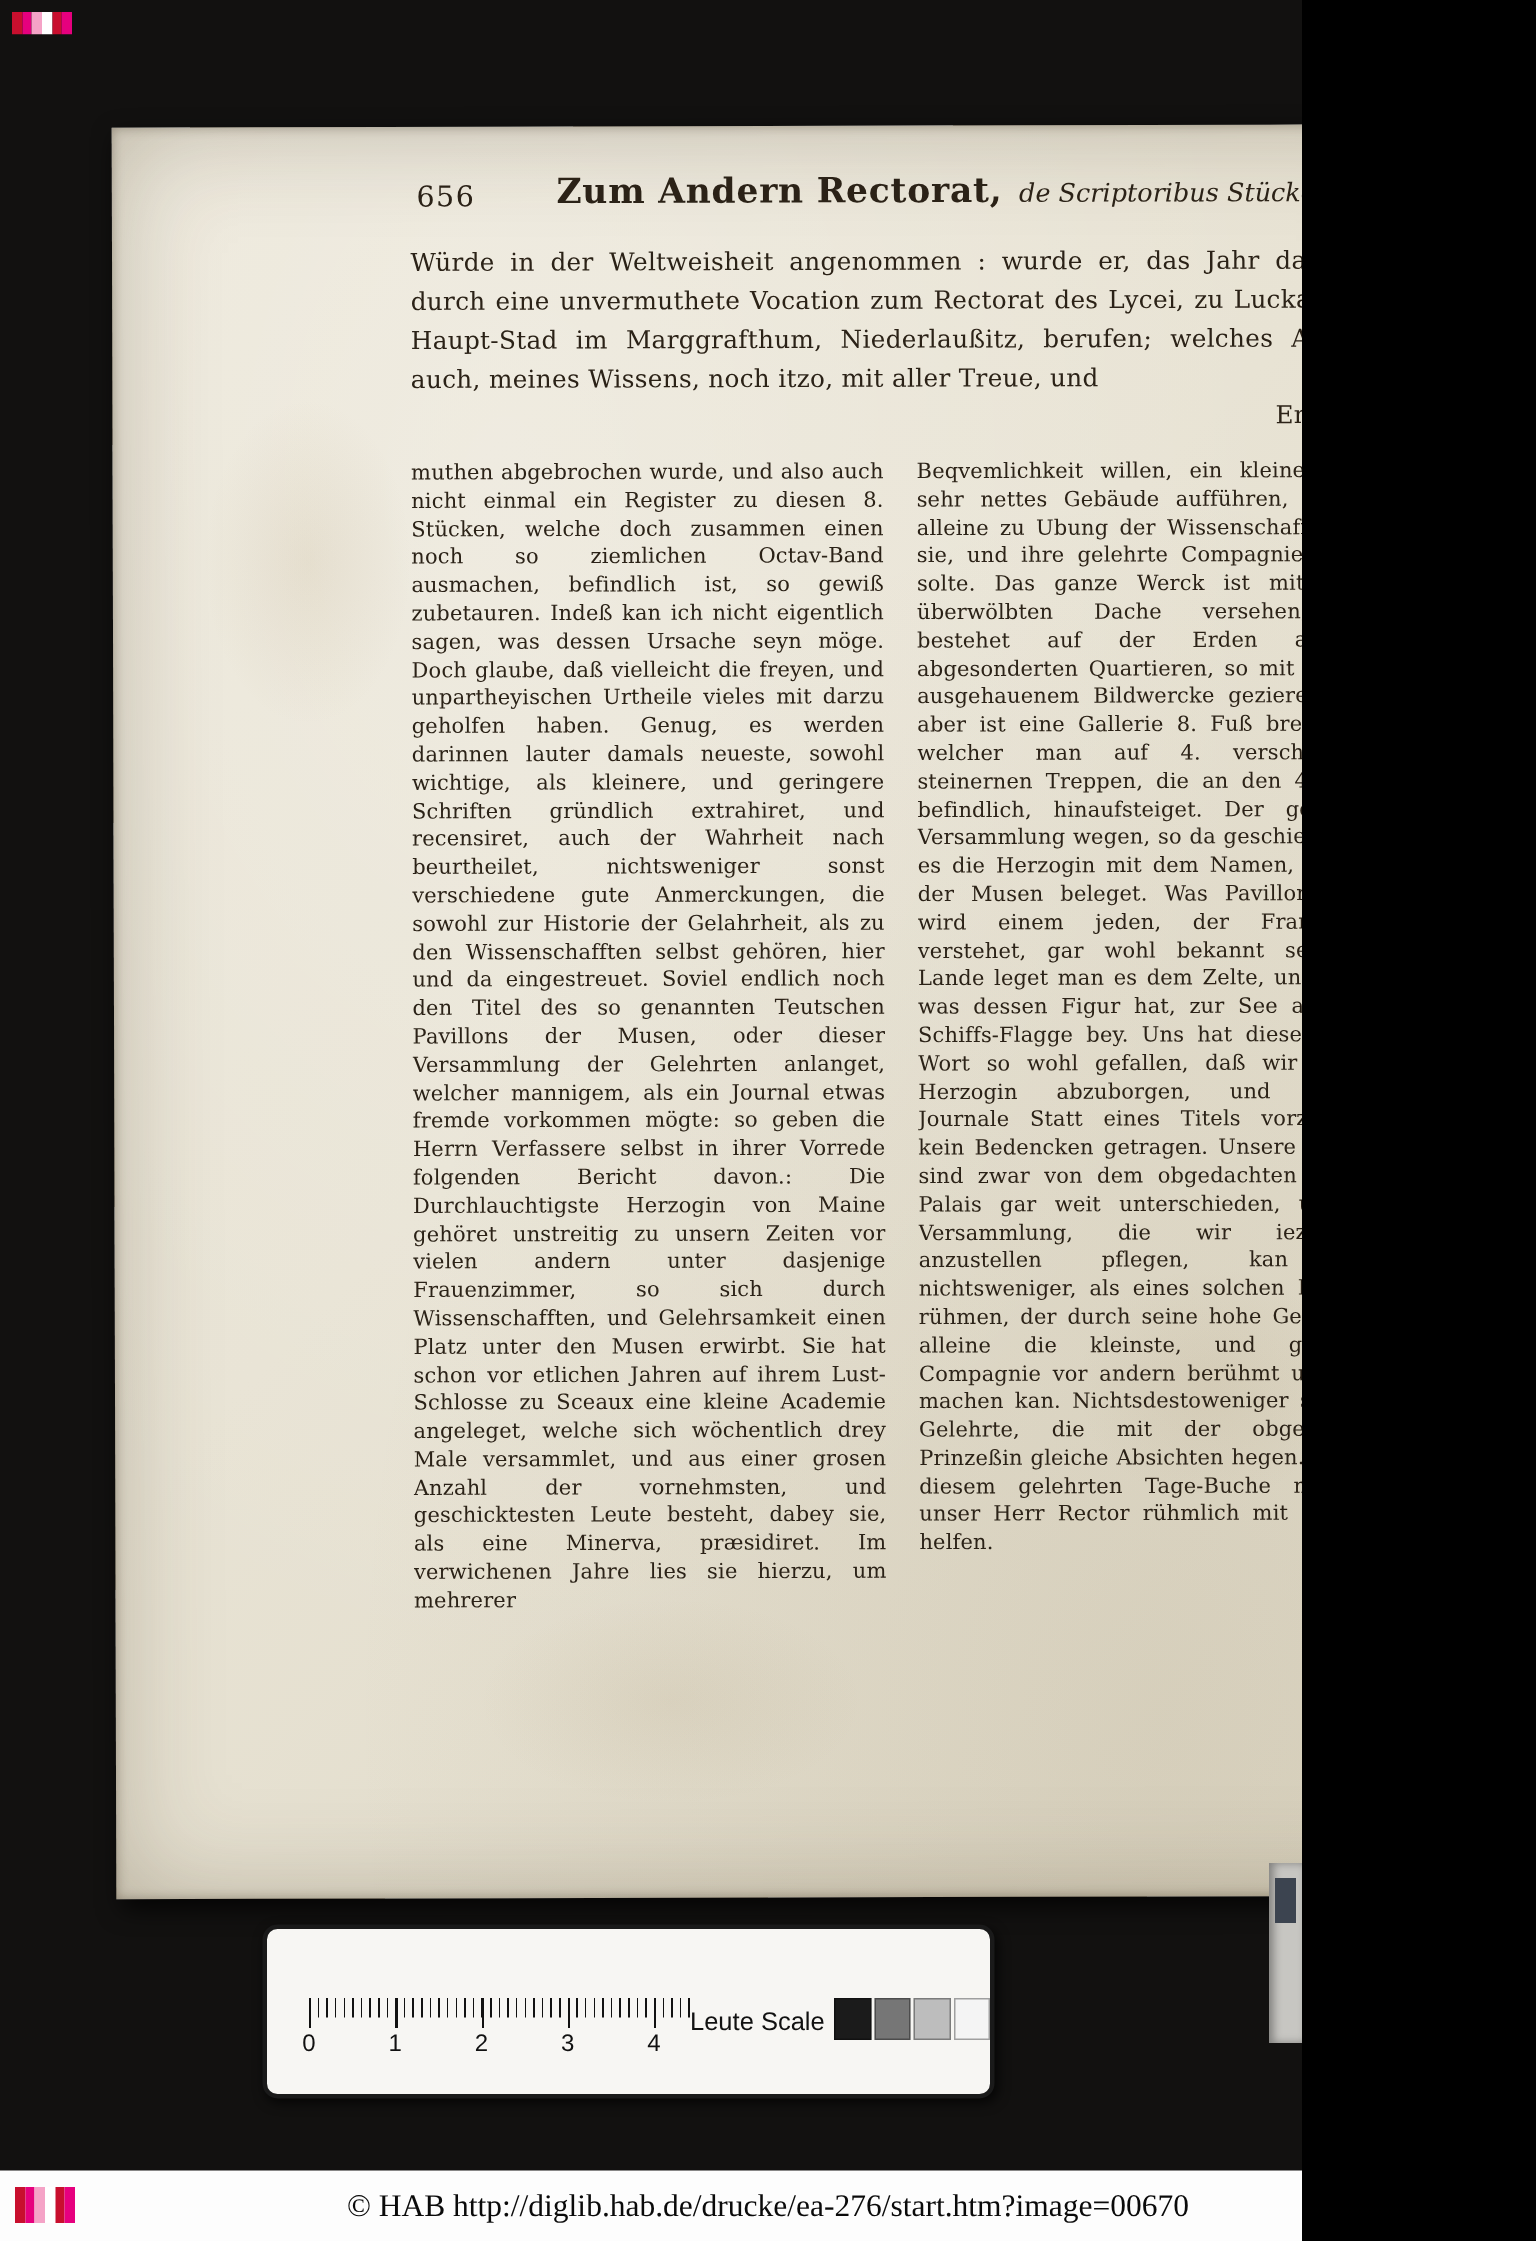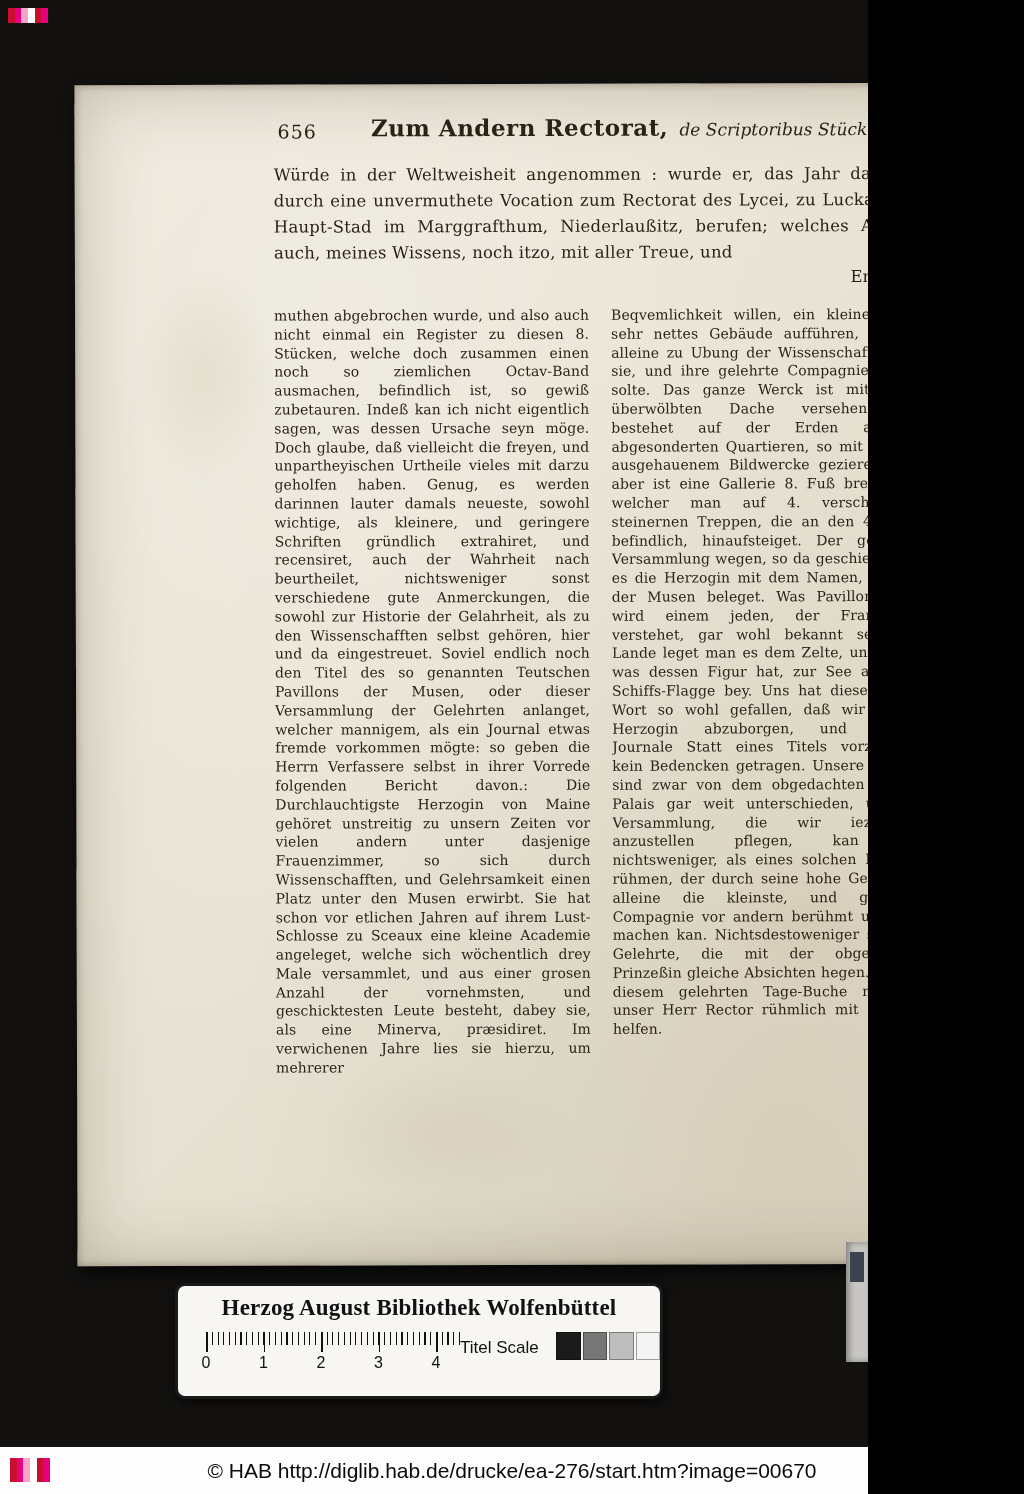--- a/index.html
+++ b/index.html
@@ -119,21 +119,21 @@
     display:flex;gap:2px;
   }
   .gray-patches > div{border:1px solid rgba(0,0,0,0.35);}
 
   
   .footer-strip{
     position:absolute;left:0;bottom:0;width:1024px;height:47px;background:#fdfdfd;
     display:flex;align-items:center;justify-content:center;
   }
   .footer-text{
-    font-family:Liberation Sans, sans-serif;font-size:21px;color:#0a0a0a;
+    font-family:Liberation Serif, serif;font-size:21px;color:#0a0a0a;
   }
   .mini-bars{
     display:flex;overflow:hidden;
   }
   .mini-bars-top{position:absolute;left:8px;top:8px;width:40px;height:15px;}
   .mini-bars-bottom{position:absolute;left:10px;bottom:12px;width:40px;height:24px;}
   .edge-label{
     position:absolute;right:6px;bottom:10px;
     writing-mode:vertical-rl;font-family:"Liberation Sans",sans-serif;
     font-size:7px;color:#666;letter-spacing:1px;
@@ -179,28 +179,27 @@
 
   <div class="page-gap"></div>
   <div class="adjacent">
     <div class="bleed"></div>
   </div>
   <div class="adjacent-card-edge">
     <div class="dark-chip"></div>
   </div>
 
   <div class="calib-card">
-    <div class="calib-title">Herzog August Bibliothek Wolfenbüttel</div>
     <div class="ruler-ticks"></div>
     <span class="ruler-number" style="left:28px">0</span>
     <span class="ruler-number" style="left:85.5px">1</span>
     <span class="ruler-number" style="left:143px">2</span>
     <span class="ruler-number" style="left:200.5px">3</span>
     <span class="ruler-number" style="left:258px">4</span>
-    <div class="grayscale-label">Titel Scale</div>
+    <div class="grayscale-label">Leute Scale</div>
     <div class="gray-patches">
         <div style="background: rgb(27, 27, 27); flex: 1 1 0%;"></div>
         <div style="background: rgb(118, 118, 118); flex: 1 1 0%;"></div>
         <div style="background: rgb(189, 189, 189); flex: 1 1 0%;"></div>
         <div style="background: rgb(244, 244, 244); flex: 1 1 0%;"></div>
       </div>
   </div>
 
   <div class="footer-strip">
     <div class="mini-bars mini-bars-bottom">

